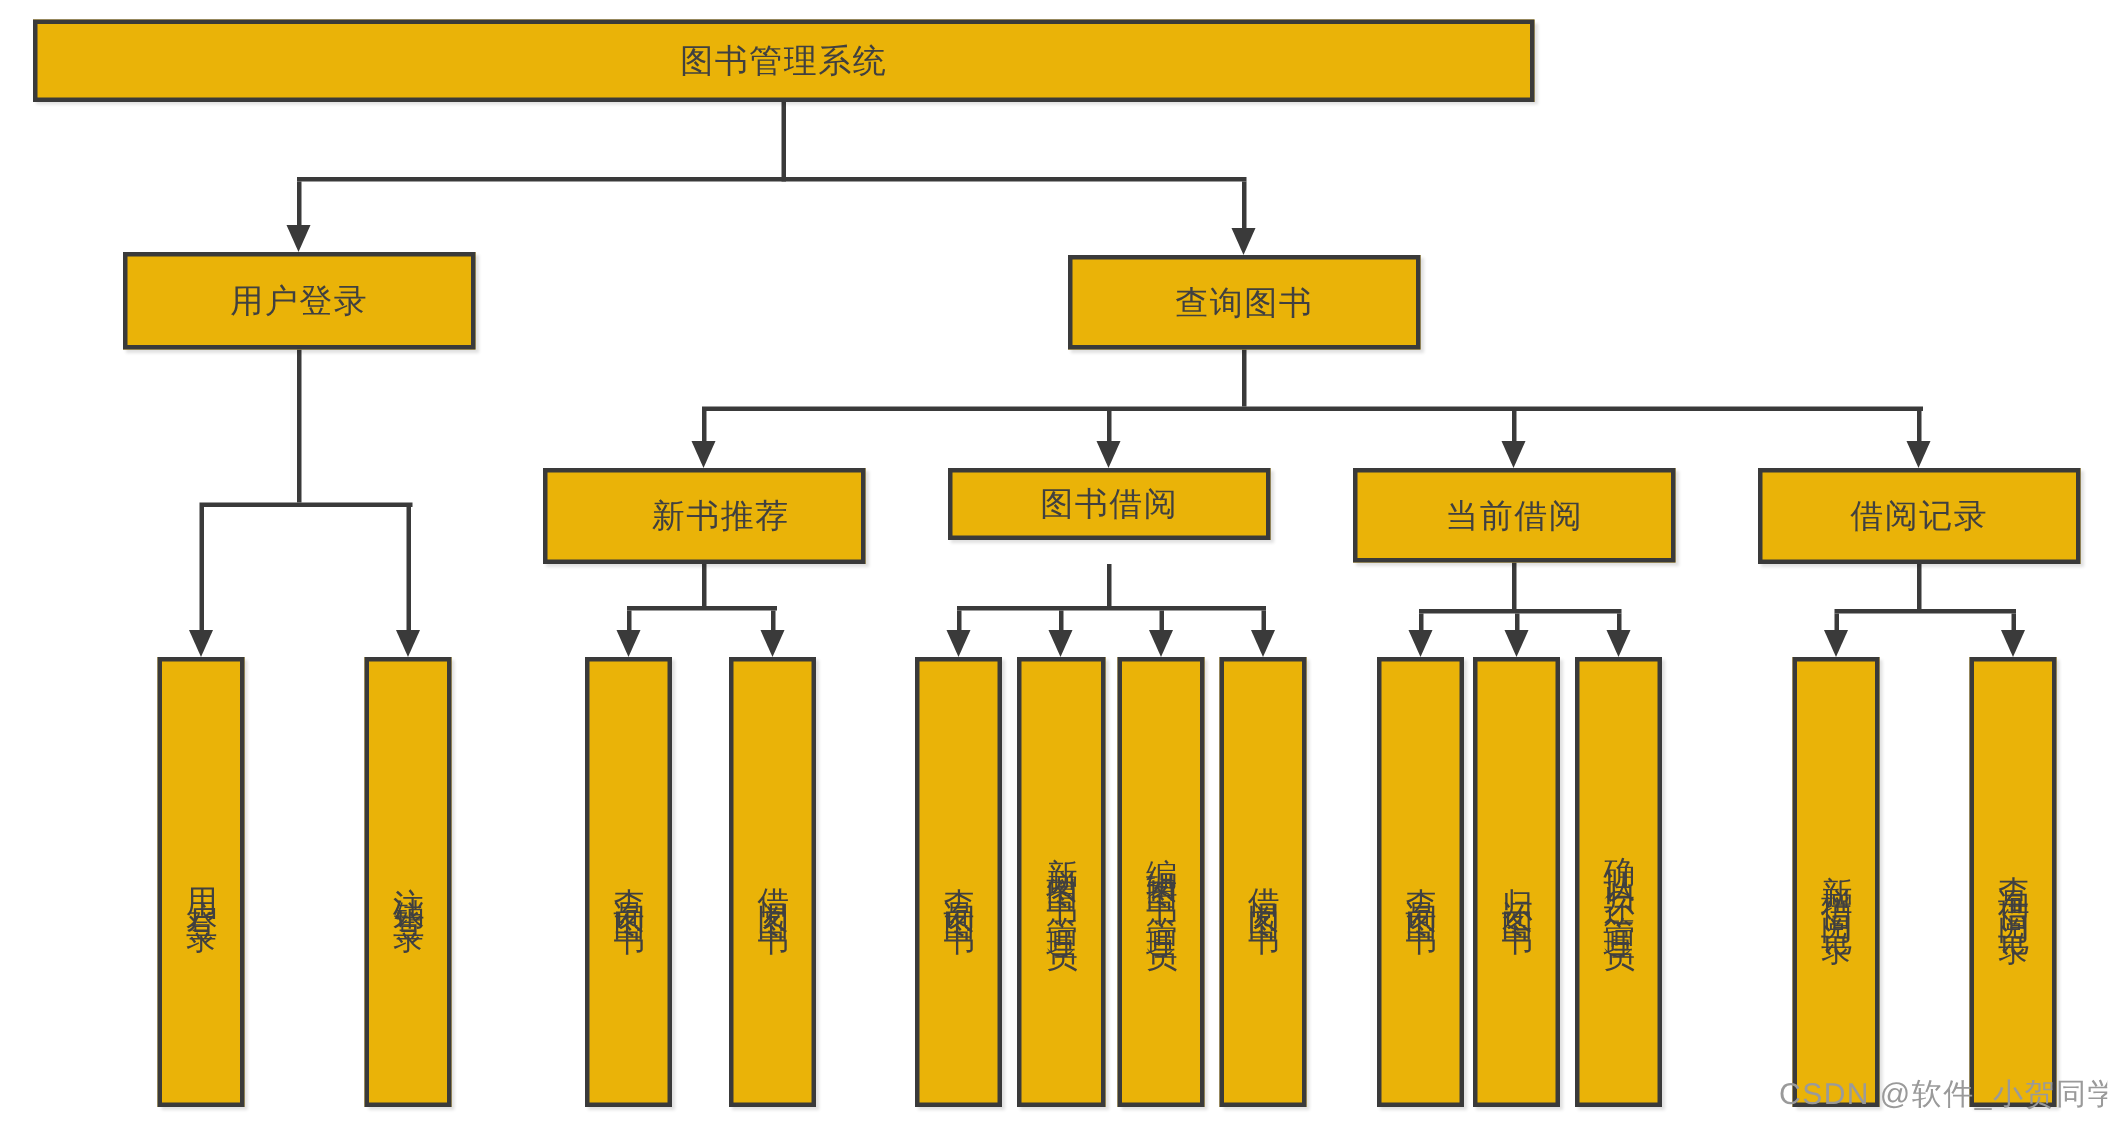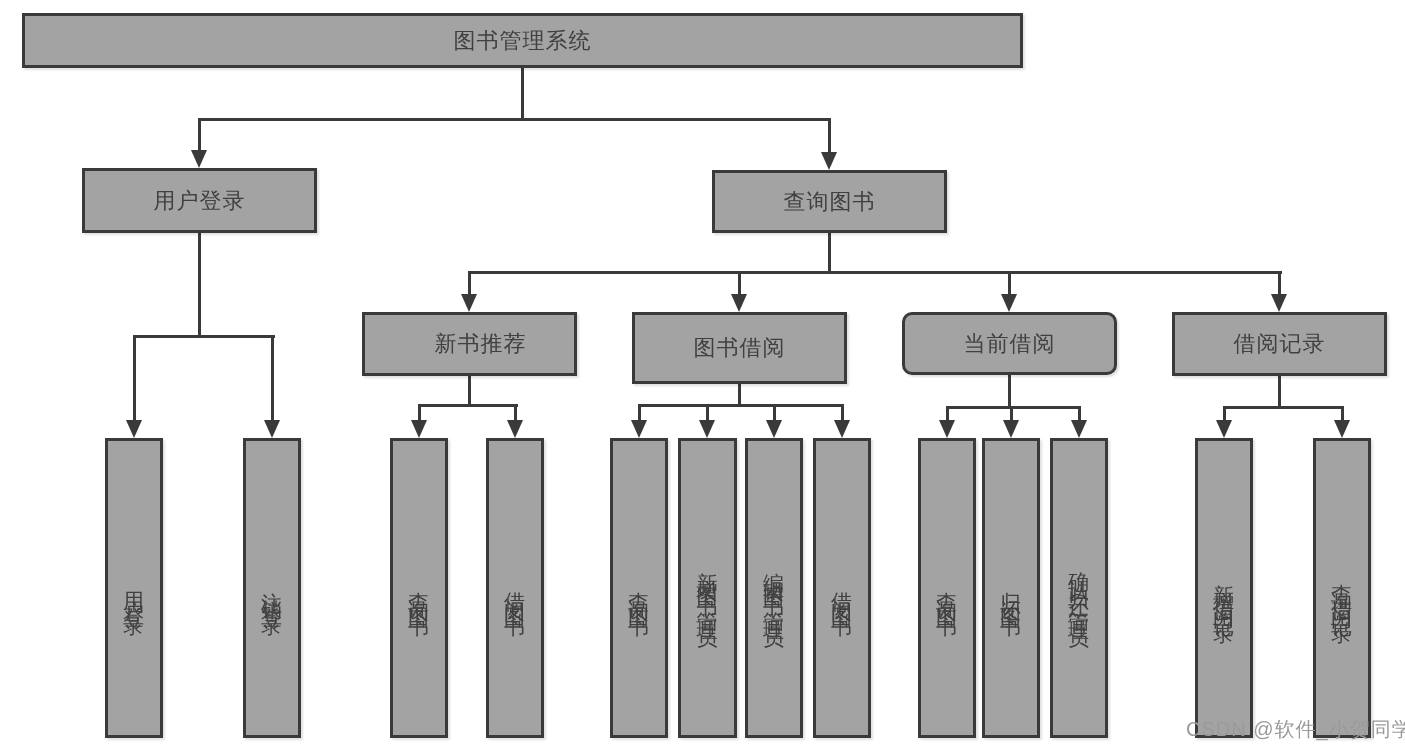--- a/index.html
+++ b/index.html
@@ -13,21 +13,21 @@
     width: 1405px;
     height: 747px;
     background: #ffffff;
     overflow: hidden;
     color: #404040;
   }
   .box {
     position: absolute;
     box-sizing: border-box;
     border: 3px solid #3a3a3a;
-    background: #a3a3a3;
+    background: #eab308;
     display: flex;
     align-items: center;
     justify-content: center;
     color: #404040;
     font-size: 22px;
     letter-spacing: 1px;
     box-shadow: 2px 2px 2px rgba(0,0,0,0.12);
     z-index: 2;
     text-align: center;
   }
@@ -103,24 +103,24 @@
   <div class="vline" style="left:738px; top:274px; height:20px;"></div>
   <div class="arrow" style="left:731px; top:294px;"></div>
   <div class="vline" style="left:1008px; top:274px; height:20px;"></div>
   <div class="arrow" style="left:1001px; top:294px;"></div>
   <div class="vline" style="left:1278px; top:274px; height:20px;"></div>
   <div class="arrow" style="left:1271px; top:294px;"></div>
 
   <div class="box" style="left:362px; top:312px; width:215px; height:64px;padding-left:22px;">
     <span>新书推荐</span>
   </div>
-  <div class="box" style="left:632px; top:312px; width:215px; height:72px;">
+  <div class="box" style="left:632px; top:312px; width:215px; height:48px;">
     <span>图书借阅</span>
   </div>
-  <div class="box" style="left:902px; top:312px; width:215px; height:63px;border-radius:10px;">
+  <div class="box" style="left:902px; top:312px; width:215px; height:63px;">
     <span>当前借阅</span>
   </div>
   <div class="box" style="left:1172px; top:312px; width:215px; height:64px;">
     <span>借阅记录</span>
   </div>
 
   <div class="vline" style="left:468px; top:376px; height:29px;"></div>
   <div class="hline" style="left:417.5px; top:404px; width:100px;"></div>
   <div class="vline" style="left:417.5px; top:407px; height:13px;"></div>
   <div class="arrow" style="left:411px; top:420px;"></div>

